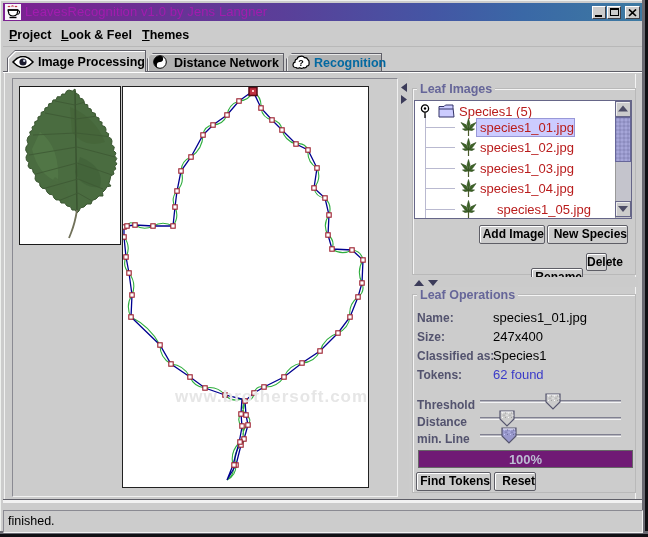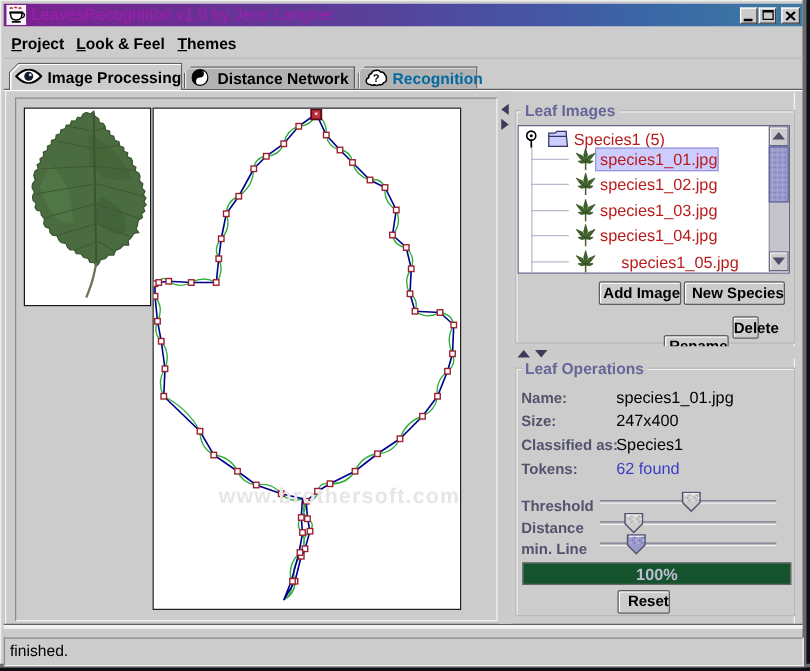--- a/index.html
+++ b/index.html
@@ -336,19 +336,20 @@
       <rect x="4.5" y="4.7" width="1" height="1" fill="#666699"></rect>
       <rect x="7.5" y="4.7" width="1" height="1" fill="#ccccff"></rect>
       <rect x="10.5" y="4.7" width="1" height="1" fill="#666699"></rect>
       <rect x="13.5" y="4.7" width="1" height="1" fill="#ccccff"></rect>
       <rect x="3.0" y="6.9" width="1" height="1" fill="#ccccff"></rect>
       <rect x="6.0" y="6.9" width="1" height="1" fill="#666699"></rect>
       <rect x="9.0" y="6.9" width="1" height="1" fill="#ccccff"></rect>
       <rect x="12.0" y="6.9" width="1" height="1" fill="#666699"></rect>
     </svg>
 
-<div class="abs" style="left:418px;top:450px;width:215px;height:18px;background:#14532d;border:1px solid #666;text-align:center;font-size:13px;font-weight:bold;color:#bcbcd2;line-height:17px">100%</div>
-
+<div class="abs" style="left:418px;top:450px;width:215px;height:18px;background:#701a75;border:1px solid #666;text-align:center;font-size:13px;font-weight:bold;color:#bcbcd2;line-height:17px">100%</div>
+
+<div class="mbtn" style="left:416px;top:472px;width:75px;height:19px;font-size:12px">Find Tokens</div>
 <div class="mbtn" style="left:494px;top:472px;width:42px;height:19px;font-size:12px">Reset</div>
 
 <div class="abs" style="left:3px;top:510px;width:640px;height:23px;background:#cccccc;border:1px solid;border-color:#8a8a92 #f2f2f2 #f2f2f2 #8a8a92"></div>
 <div class="abs" style="left:8px;top:514px;font-size:12.5px;color:#000">finished.</div>
 
 </div>
 </body></html>

